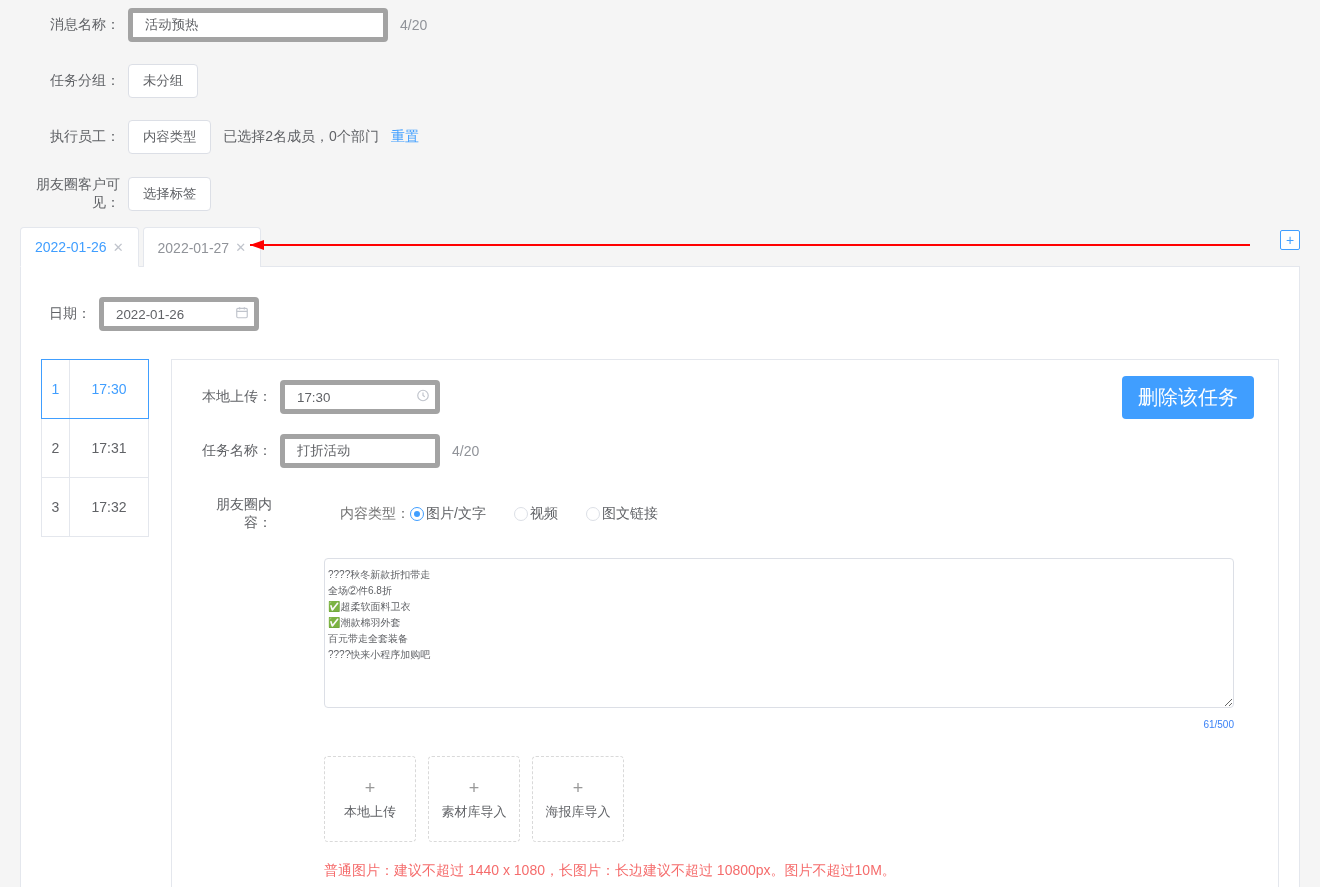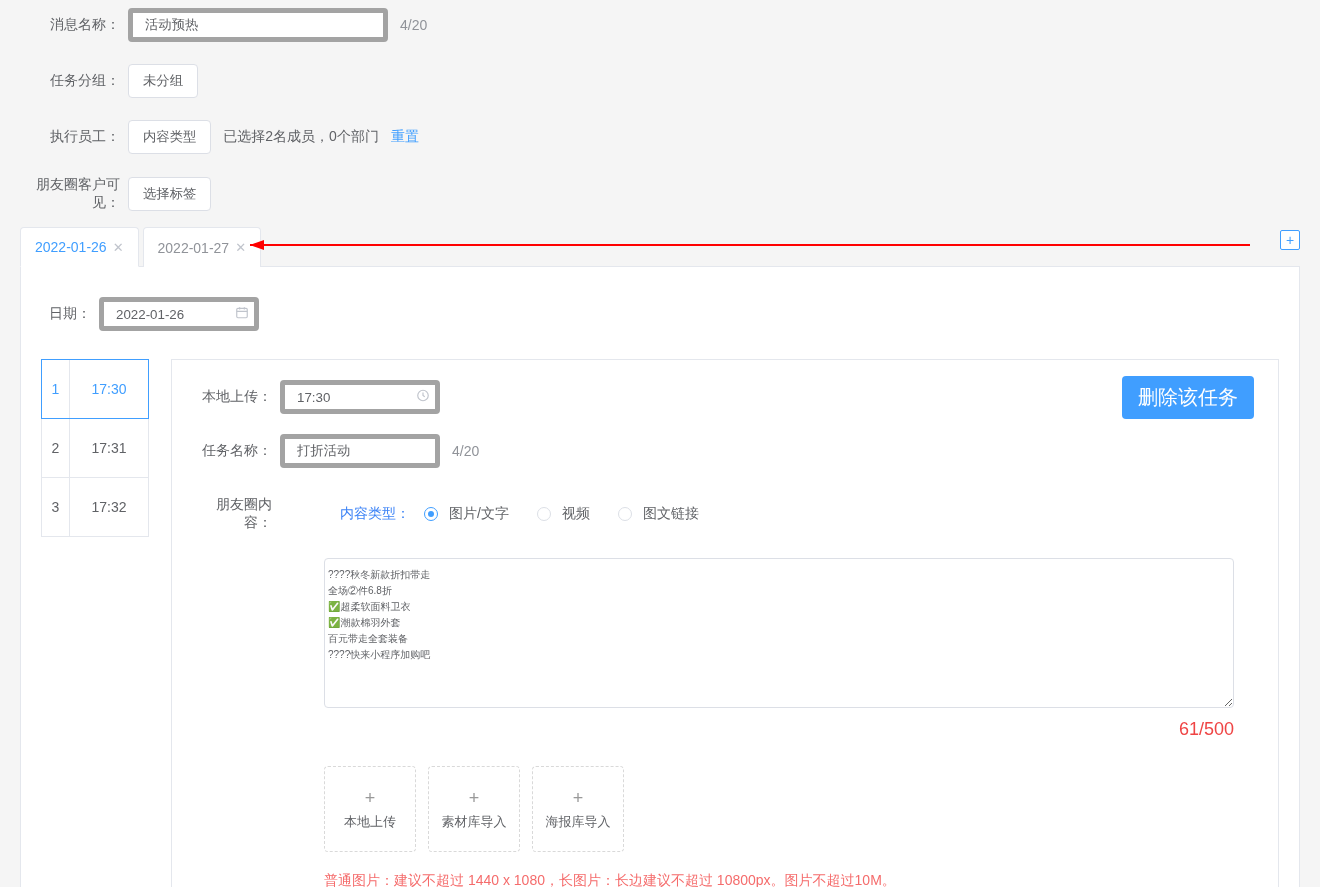--- a/index.html
+++ b/index.html
@@ -40,30 +40,30 @@
 
     .right-panel { flex: 1; margin-left: 22px; border: 1px solid #e4e7ed; padding: 20px 24px 30px 24px; position: relative; background: #fff; }
     .delete-btn { position: absolute; right: 24px; top: 16px; background: #409eff; color: #fff; border: none; border-radius: 4px; padding: 8px 16px; cursor: pointer; font-size: 20px; }
     .rp-row { display: flex; align-items: center; margin-bottom: 20px; }
     .rp-label { width: 76px; text-align: right; color: #606266; margin-right: 8px; flex-shrink: 0; }
     .time-picker-wrap { position: relative; display: inline-block; }
     .clock-icon { position: absolute; right: 10px; top: 50%; transform: translateY(-50%); color: #c0c4cc; }
 
     .content-row { display: flex; margin-top: 28px; }
     .radio-group { display: flex; align-items: center; gap: 28px; }
-    .radio-opt { display: inline-flex; align-items: center; gap: 11px; cursor: pointer; color: #606266; }
+    .radio-opt { display: inline-flex; align-items: center; gap: 2px; cursor: pointer; color: #606266; }
     .radio-circle { width: 14px; height: 14px; border: 1px solid #dcdfe6; border-radius: 50%; display: inline-flex; align-items: center; justify-content: center; }
     .radio-circle.checked { border-color: #409eff; }
     .radio-dot { width: 6px; height: 6px; border-radius: 50%; background: #409eff; display: none; }
     .radio-circle.checked .radio-dot { display: block; }
-    .content-type-label { margin-right: 14px; color: #3b82f6; }
+    .content-type-label { color: #737373; }
 
     .content-body { margin-left: 128px; margin-top: 26px; }
     .textarea { width: 910px; height: 150px; border: 1px solid #dcdfe6; border-radius: 4px; padding: 8px 3px; color: #606266; font-family: inherit; font-size: 10px; line-height: 1.6; resize: both; outline: none; }
-    .char-count { width: 910px; text-align: right; color: #ef4444; margin-top: 8px; font-size: 18px; }
+    .char-count { width: 910px; text-align: right; color: #3b82f6; margin-top: 8px; font-size: 10px; }
     .upload-cards { display: flex; gap: 12px; margin-top: 26px; }
     .upload-card { width: 92px; height: 86px; border: 1px dashed #d9d9d9; border-radius: 4px; display: flex; flex-direction: column; align-items: center; justify-content: center; color: #606266; cursor: pointer; background: #fff; }
     .upload-card .plus { font-size: 18px; color: #999; margin-bottom: 4px; }
     .upload-card .txt { font-size: 13px; }
     .hint-text { color: #f56c6c; margin-top: 20px; font-size: 14px; }
   </style>
 </head>
 <body>
 
 <div class="container">

